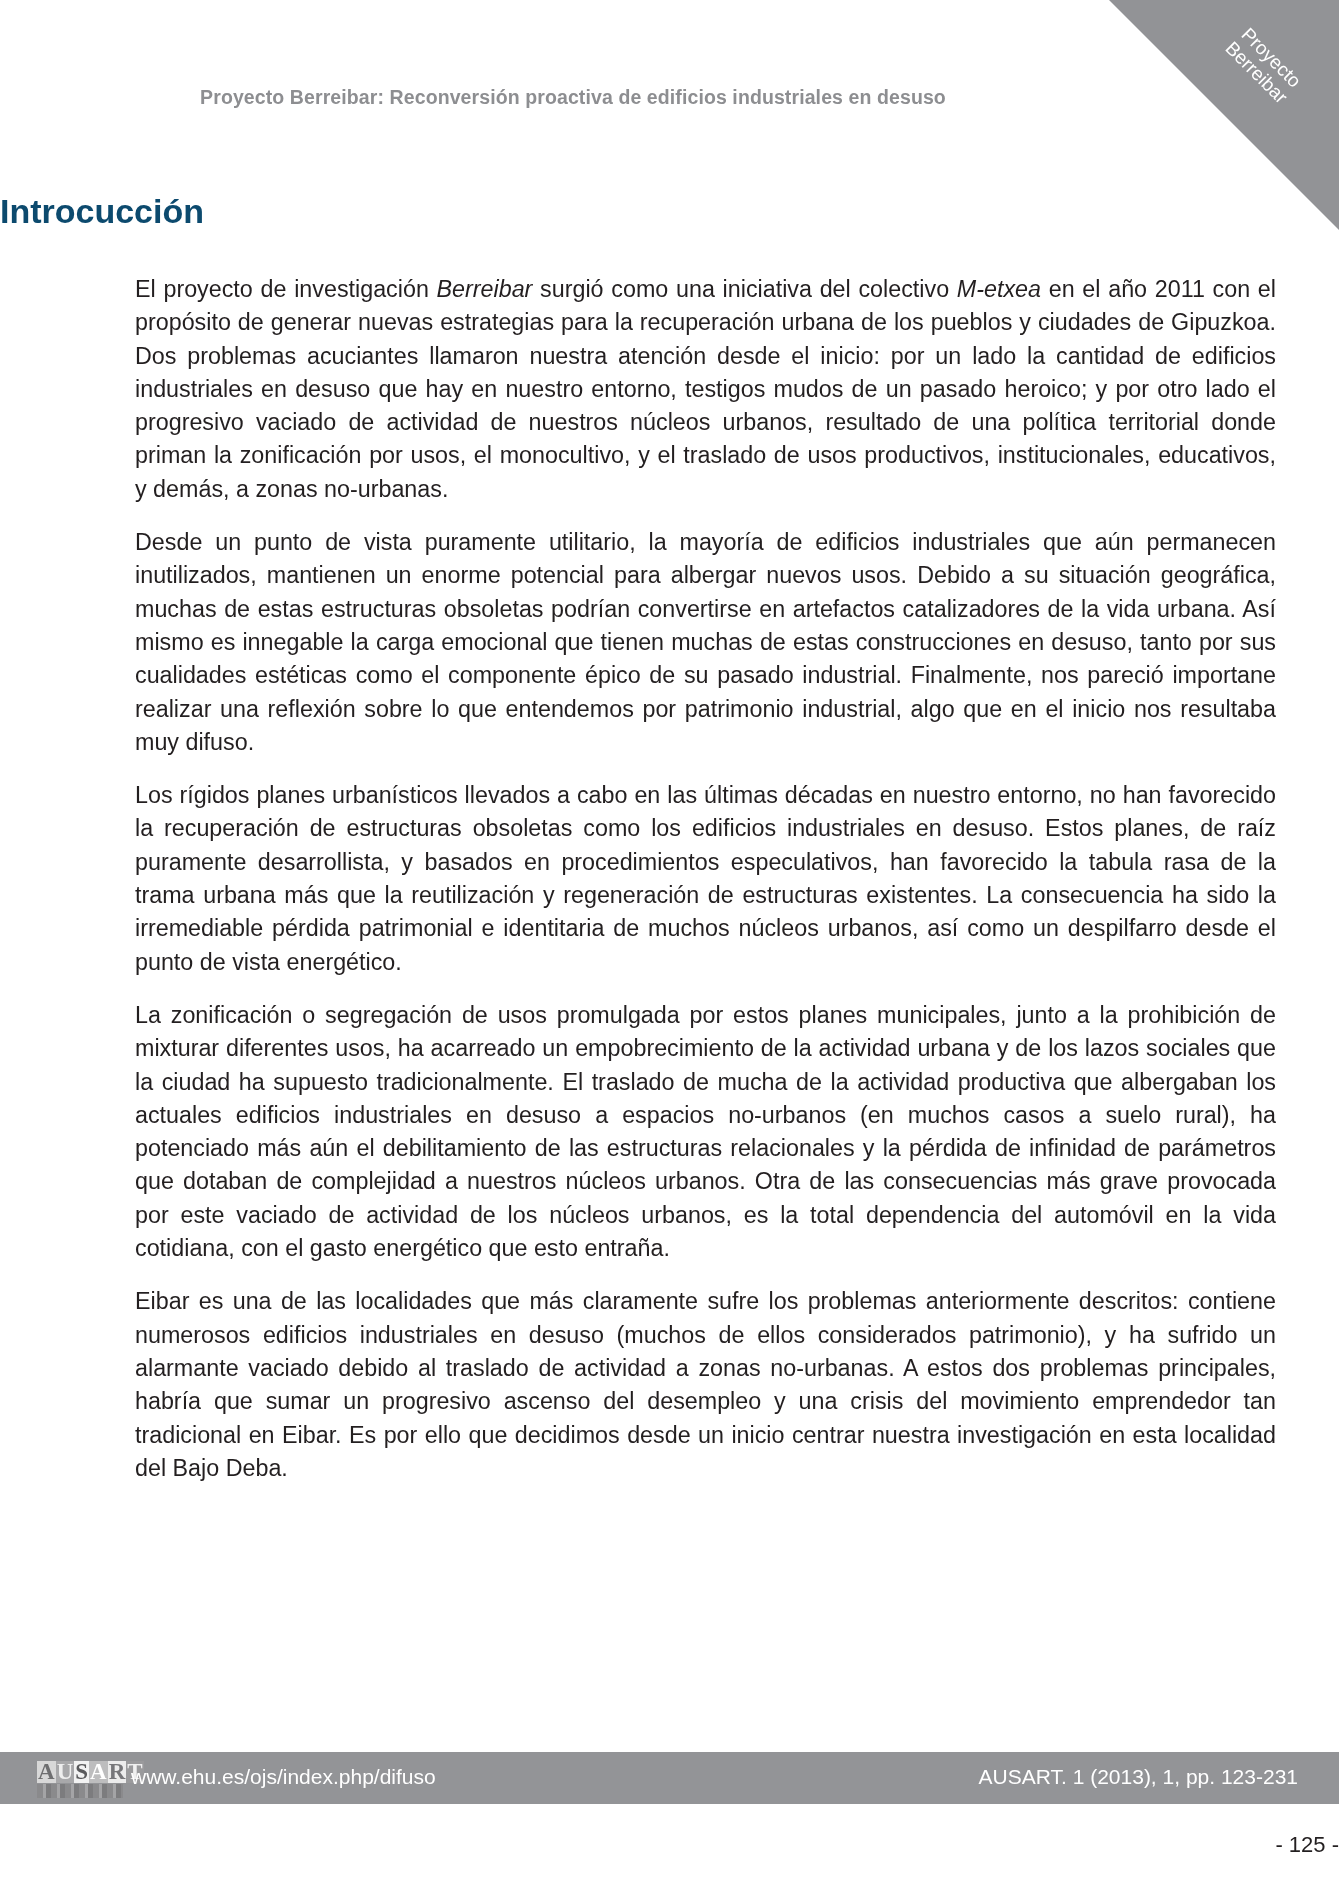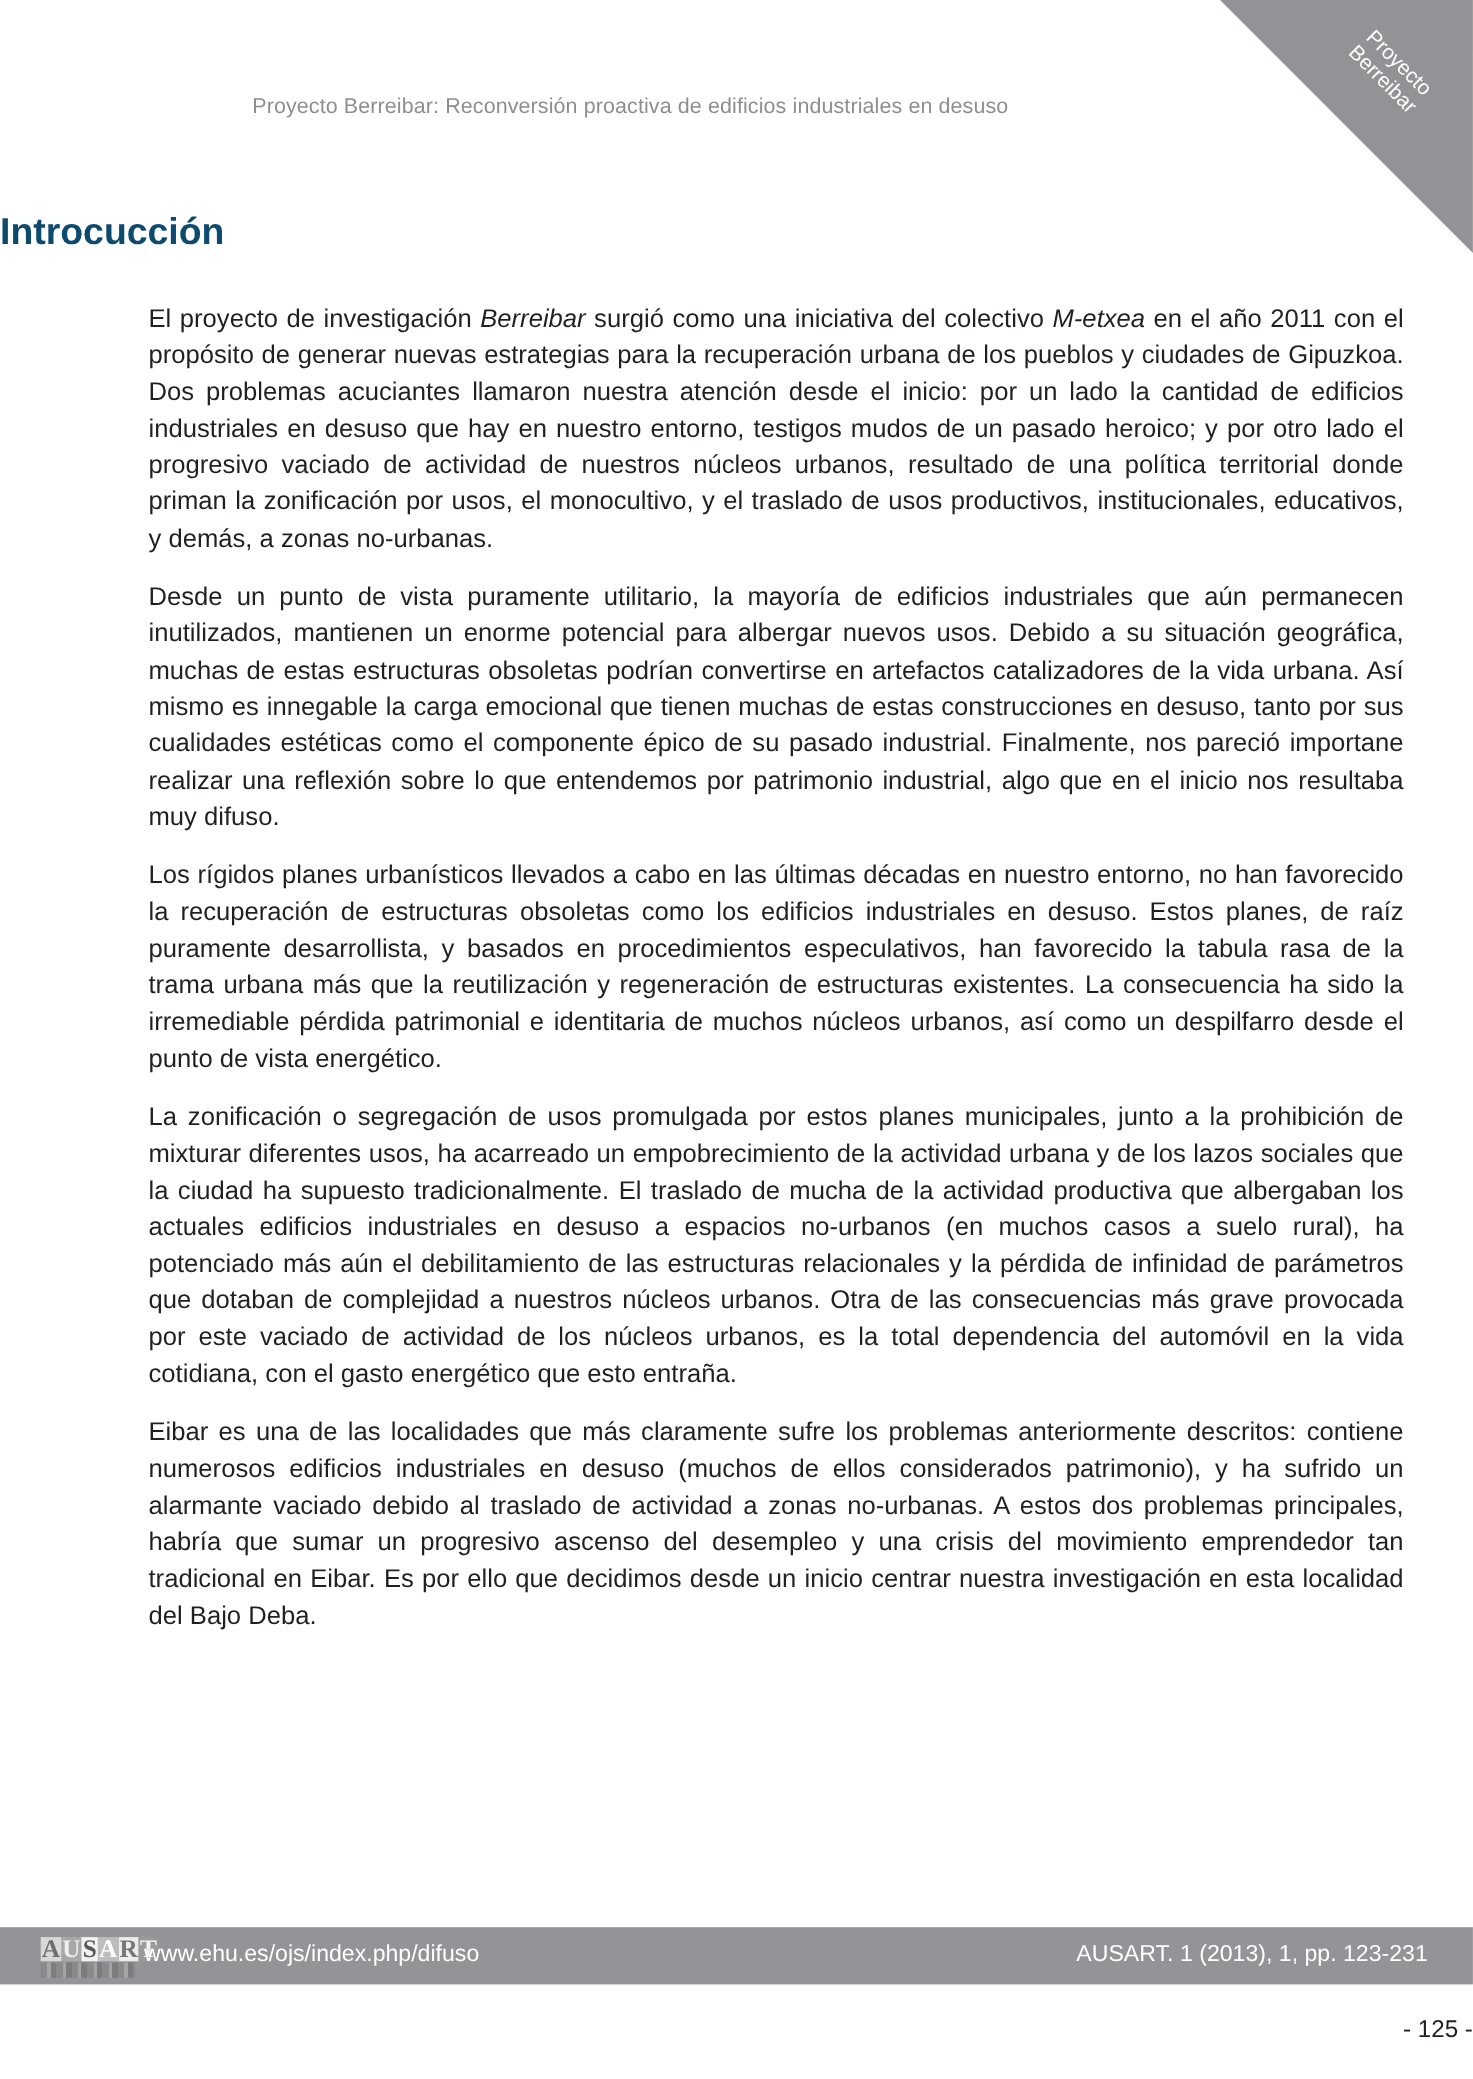--- a/index.html
+++ b/index.html
@@ -18,21 +18,21 @@
     border-top: 230px solid #929396;
     border-left: 230px solid transparent;
   }
   .corner-label {
     position: absolute; top: 44px; right: -20px; width: 190px;
     transform: rotate(45deg); transform-origin: center;
     color: #ffffff; font-size: 19px; line-height: 21px; text-align: center;
   }
   .running-head {
     position: absolute; top: 86px; left: 0; width: 1146px; text-align: center;
-    font-size: 19.5px; color: #8d8e91; letter-spacing: 0.1px;
+    font-size: 19.5px; color: #8d8e91; letter-spacing: 0.1px; font-weight: bold;
   }
   .title {
     position: absolute; top: 192px; left: 0; width: 1070px; text-align: left;
     font-size: 34px; font-weight: bold; color: #0c4a6e; margin: 0;
   }
   .body-text {
     position: absolute; top: 273px; left: 100px; width: 1141px; margin-left: 35px;
   }
   .body-text p {
     margin: 0 0 20px 0;

